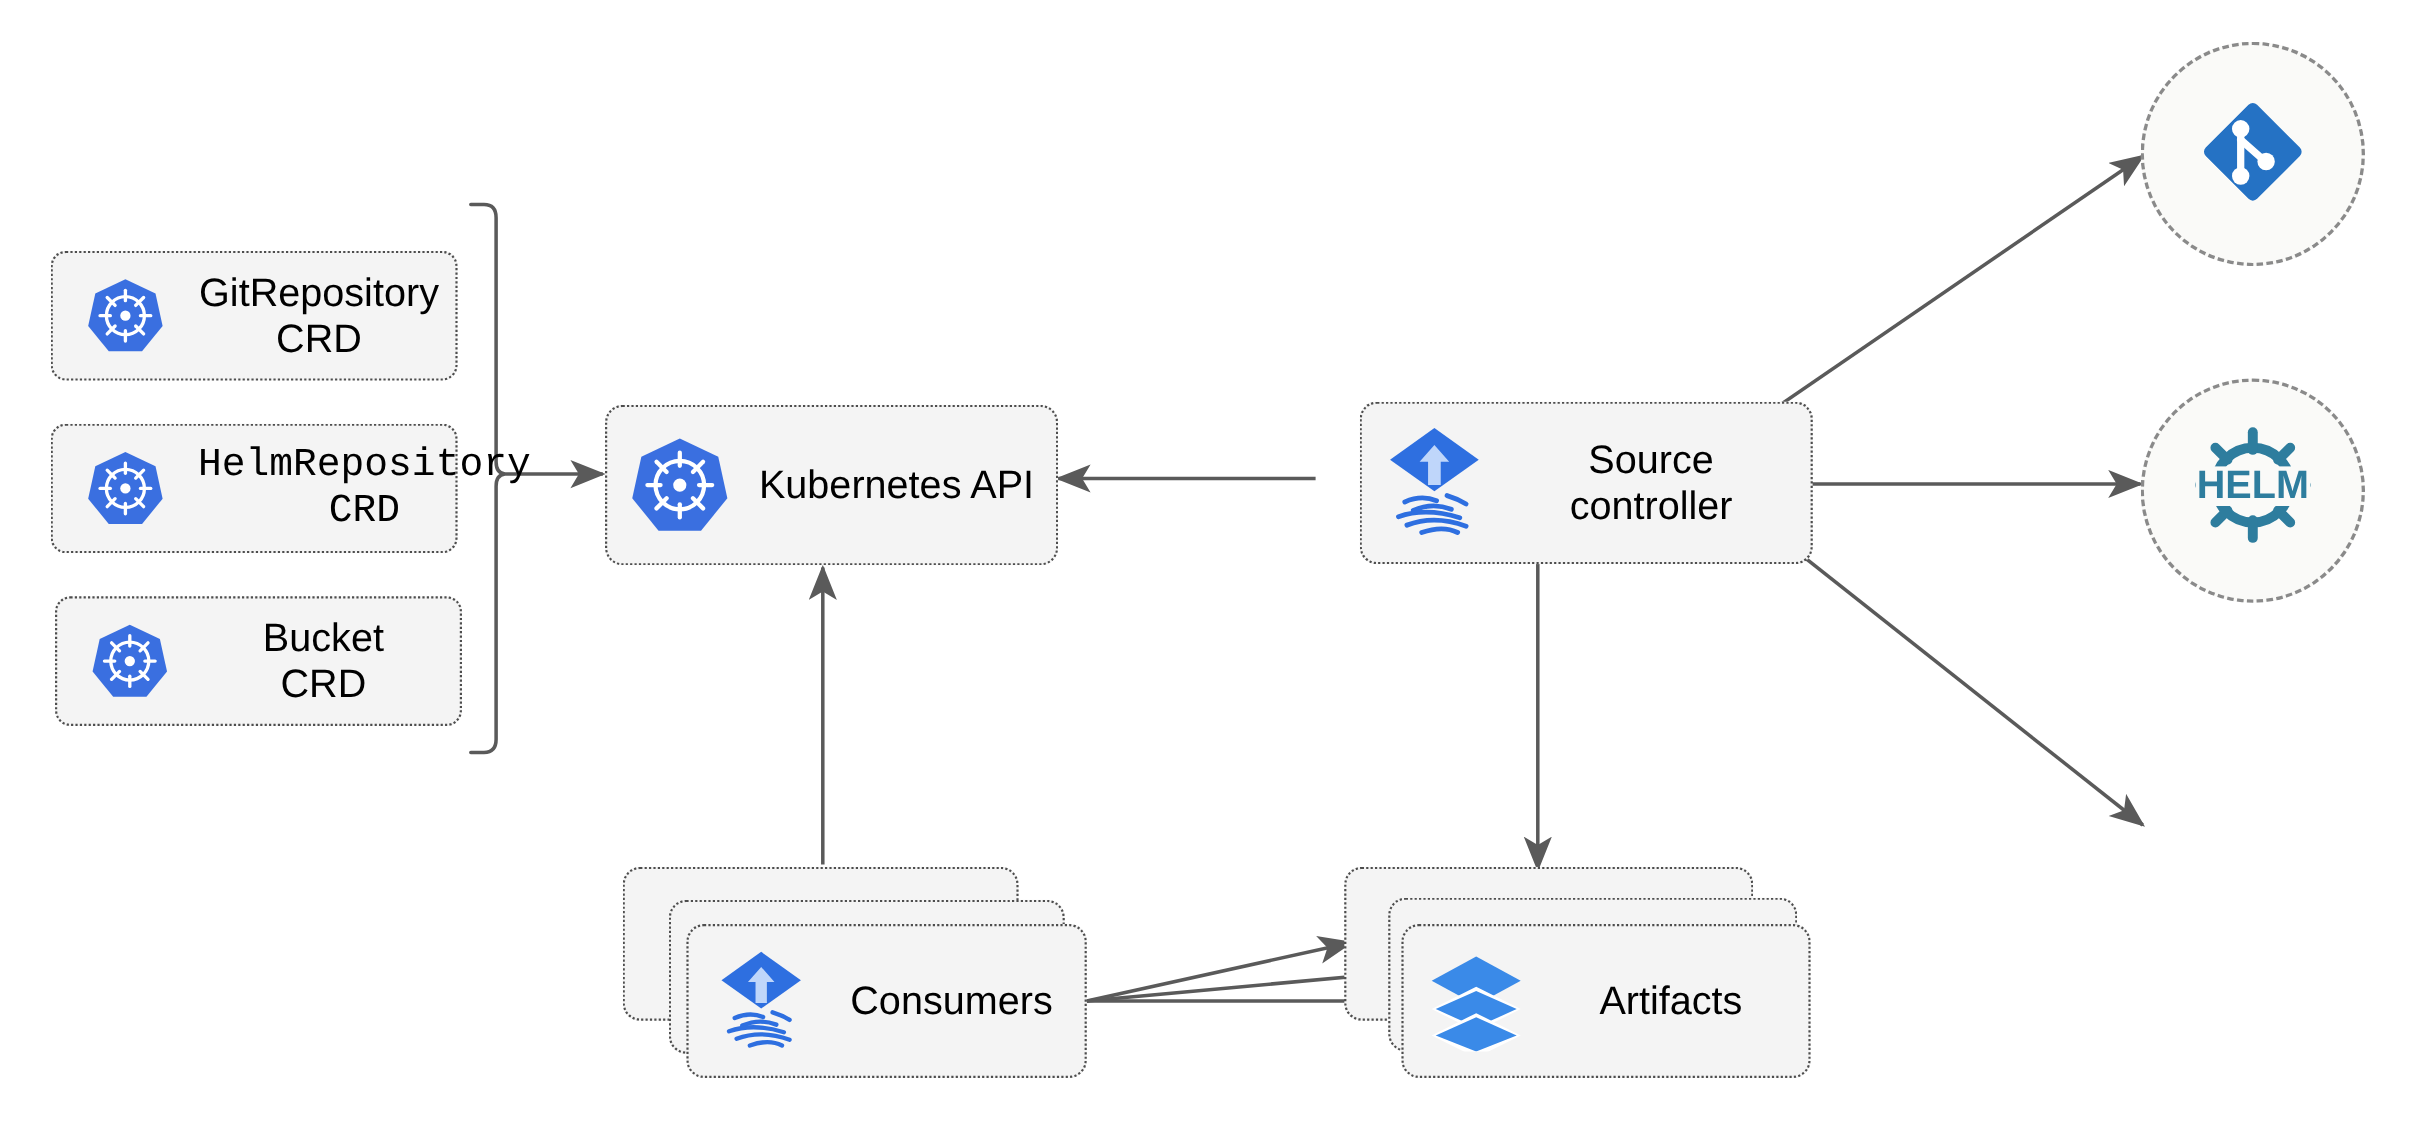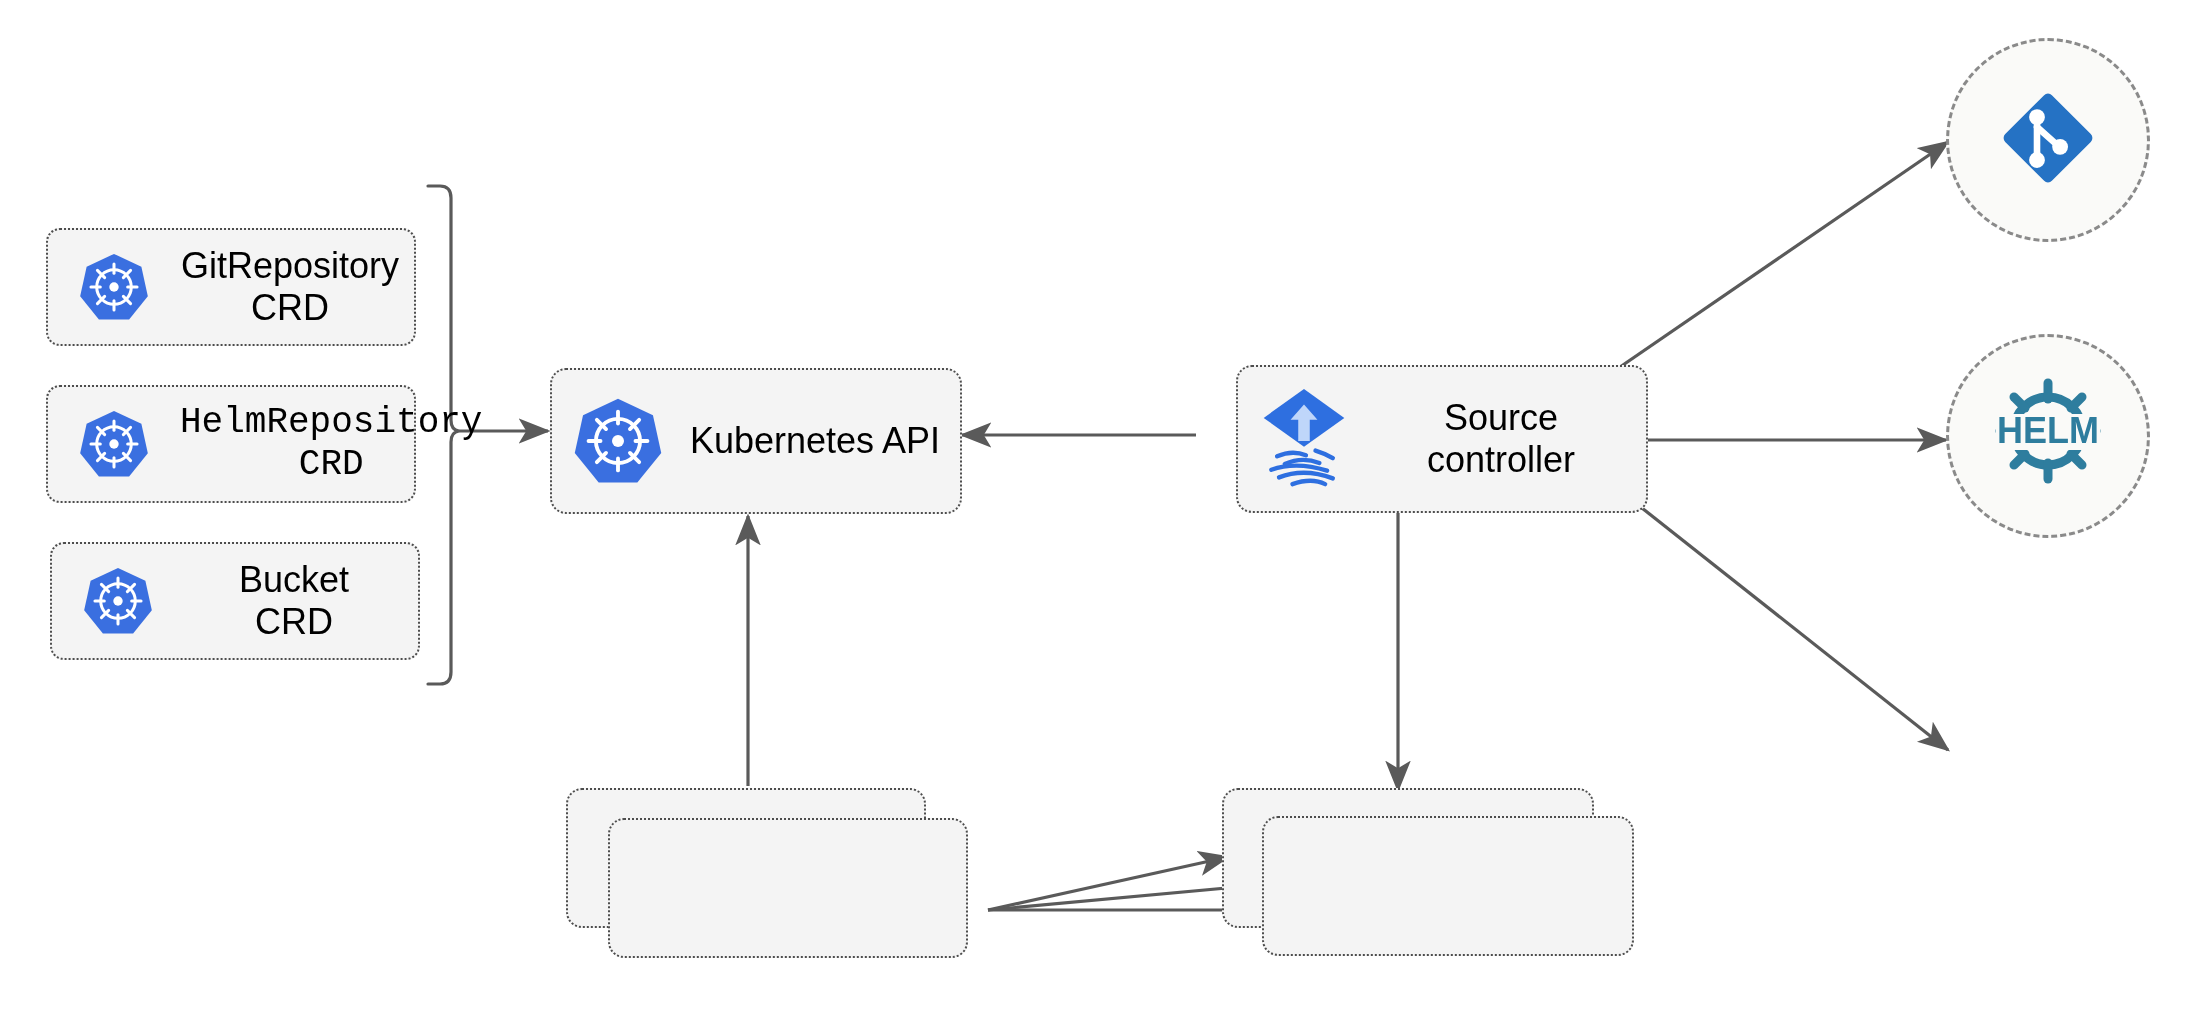--- a/index.html
+++ b/index.html
@@ -249,40 +249,69 @@
           <path d="M62,66 Q 72,69 80,74"></path>
         </g>
       </svg>
     </span>
     <span class="label">Source
 controller</span>
   </div>
 
   <div class="ghost" style="left:566px; top:788px; width:360px; height:140px;"></div>
   <div class="ghost" style="left:608px; top:818px; width:360px; height:140px;"></div>
+  <div class="node bigbox" style="left:624px; top:840px; width:364px; height:140px;">
+    <span class="icoslot">
+      <svg class="flux-wrap" width="86" height="94" viewBox="0 0 100 108" aria-hidden="true">
+        <polygon points="50,2 92,32 50,62 8,32" fill="#2E6FE0"></polygon>
+        <path d="M50,18 L64,34 L56,34 L56,56 L44,56 L44,34 L36,34 Z" fill="#BFD6FA"></path>
+        <g stroke="#2E6FE0" stroke-width="4.6" stroke-linecap="round" fill="none">
+          <path d="M22,72 Q 38,65 52,71"></path>
+          <path d="M30,80 Q 48,72 66,79"></path>
+          <path d="M16,86 Q 42,77 74,87"></path>
+          <path d="M24,94 Q 50,84 80,95"></path>
+          <path d="M38,101 Q 58,94 72,101"></path>
+          <path d="M62,66 Q 72,69 80,74"></path>
+        </g>
+      </svg>
+    </span>
+    <span class="label">Consumers</span>
+  </div>
 
   <div class="ghost" style="left:1222px; top:788px; width:372px; height:140px;"></div>
   <div class="ghost" style="left:1262px; top:816px; width:372px; height:140px;"></div>
+  <div class="node bigbox" style="left:1274px; top:840px; width:372px; height:140px;">
+    <span class="icoslot">
+      <svg class="layers-wrap" width="92" height="92" viewBox="0 0 100 100" aria-hidden="true">
+        <polygon points="50,6 94,30 50,54 6,30" fill="#3A8AE8"></polygon>
+        <polygon points="50,36 94,58 50,80 6,58" fill="#ffffff"></polygon>
+        <polygon points="50,40 90,58 50,76 10,58" fill="#3A8AE8"></polygon>
+        <polygon points="50,62 94,84 50,106 6,84" fill="#ffffff"></polygon>
+        <polygon points="50,66 90,84 50,100 10,84" fill="#3A8AE8"></polygon>
+      </svg>
+    </span>
+    <span class="label">Artifacts</span>
+  </div>
 
   <div class="circ" style="left:1946px; top:38px; width:204px; height:204px;">
     <span>
       <svg width="110" height="110" viewBox="0 0 100 100" aria-hidden="true">
         <rect x="20" y="20" width="60" height="60" rx="5" transform="rotate(45 50 50)" fill="#2572C4"></rect>
         <g stroke="#ffffff" stroke-width="6" stroke-linecap="round" fill="none">
           <line x1="40" y1="34" x2="40" y2="68"></line>
           <path d="M40,40 L58,56"></path>
         </g>
         <circle cx="40" cy="31" r="7.2" fill="#ffffff"></circle>
         <circle cx="40" cy="70" r="7.2" fill="#ffffff"></circle>
         <circle cx="61" cy="58" r="7.2" fill="#ffffff"></circle>
       </svg>
     </span>
   </div>
 
-  <div class="circ" style="left:1946px; top:334px; width:204px; height:204px;">
+  <div class="circ" style="left:1946px; top:344px; width:204px; height:204px;">
     <span>
       <svg width="140" height="130" viewBox="0 0 140 130" aria-hidden="true">
         <g stroke="#2E7D9E" stroke-width="9" fill="none" stroke-linecap="round">
           <circle cx="70" cy="62" r="34"></circle>
           <line x1="70" y1="14" x2="70" y2="30"></line>
           <line x1="70" y1="94" x2="70" y2="110"></line>
           <line x1="22" y1="62" x2="38" y2="62"></line>
           <line x1="102" y1="62" x2="118" y2="62"></line>
           <line x1="36" y1="28" x2="47" y2="39"></line>
           <line x1="93" y1="85" x2="104" y2="96"></line>

